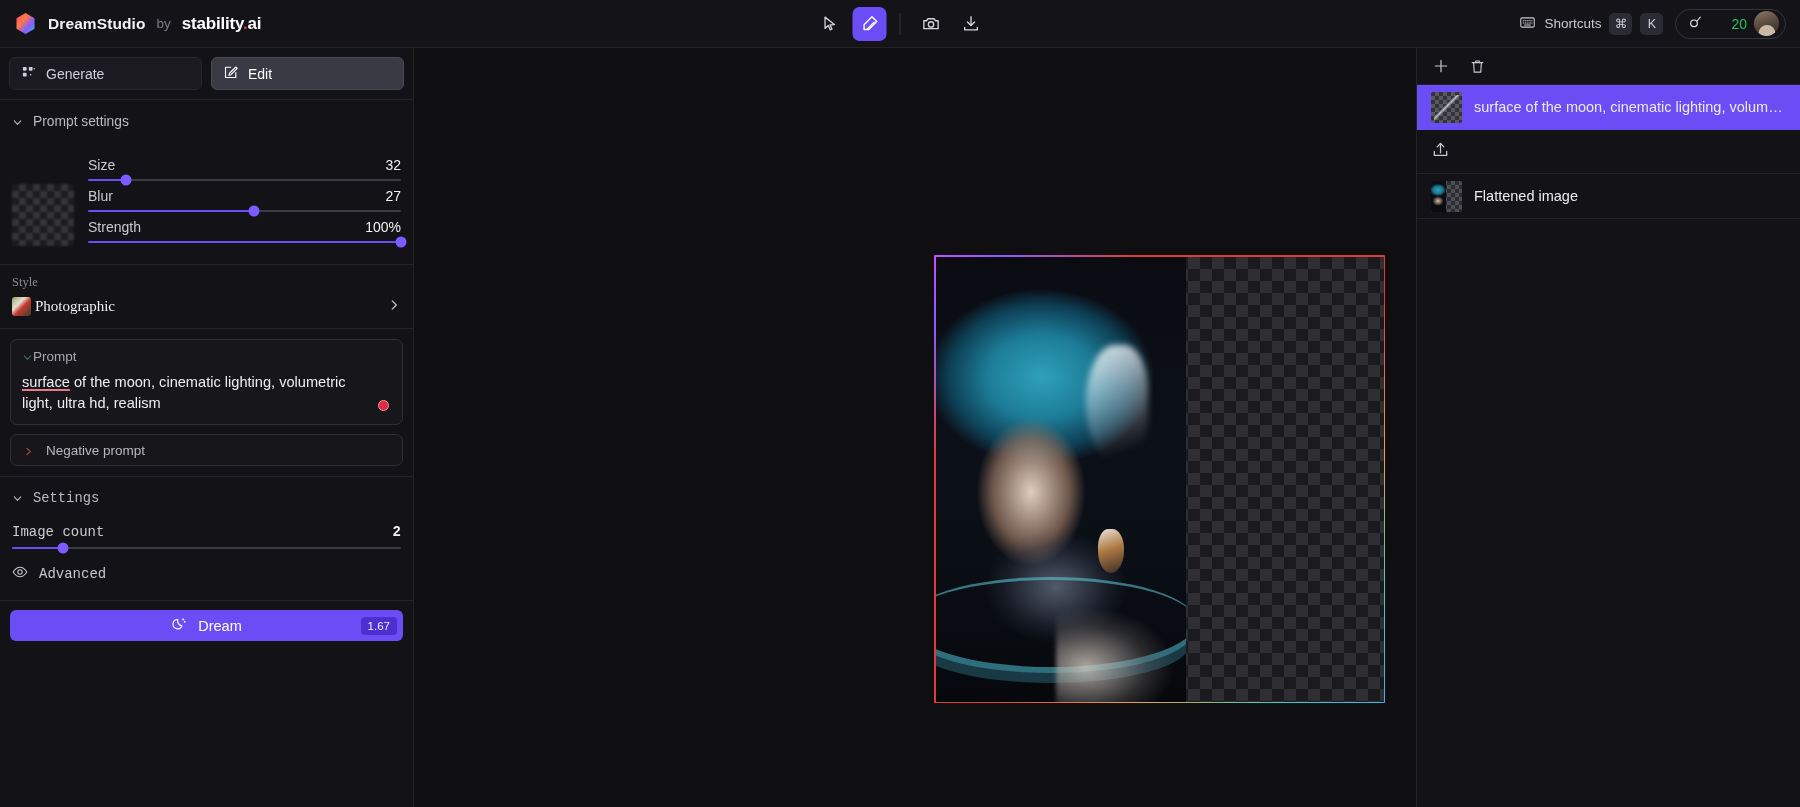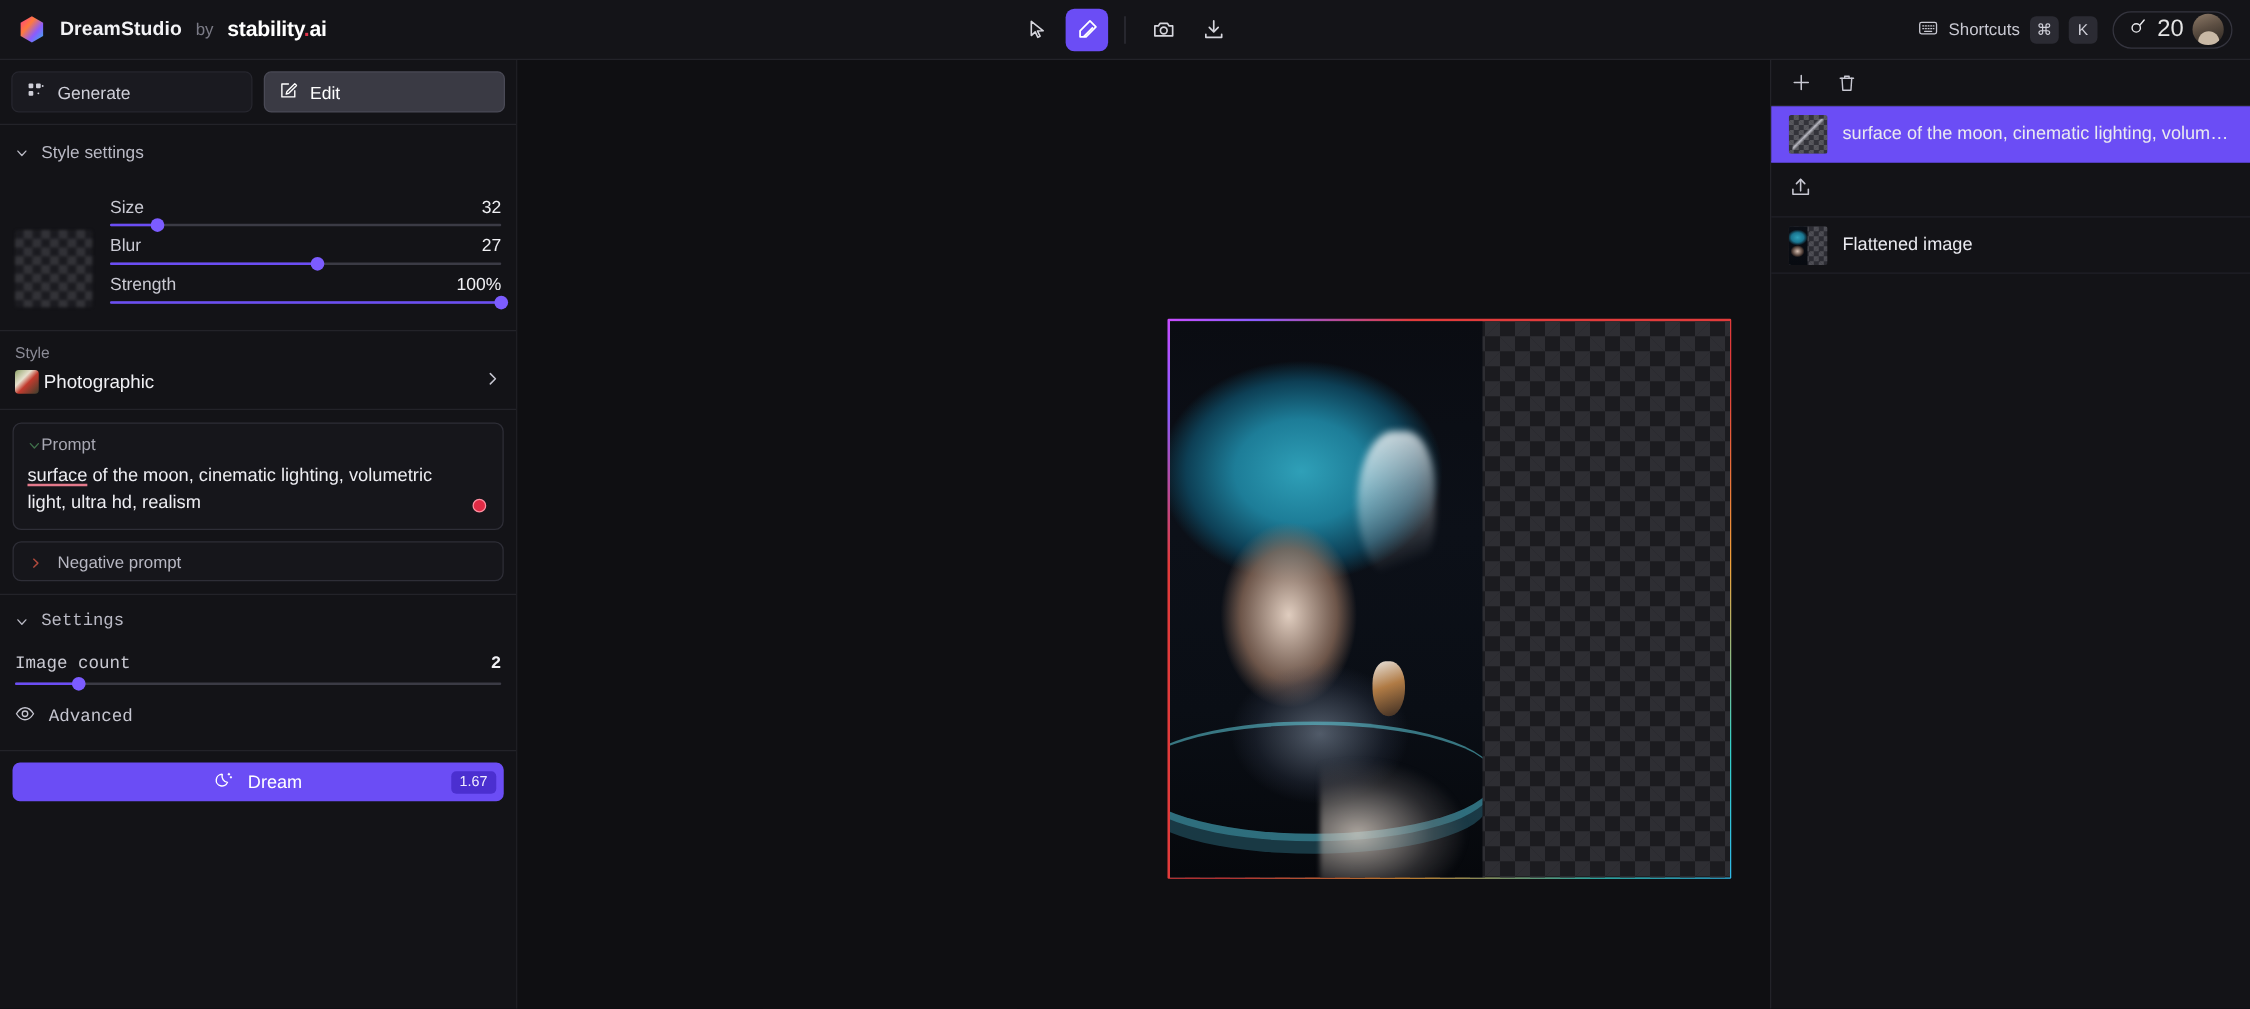--- a/index.html
+++ b/index.html
@@ -47,21 +47,21 @@
     background:#2b2b33; border-radius:5px; min-width:23px; height:22px;
     display:inline-flex; align-items:center; justify-content:center;
     font-size:12.5px; color:#cfcfd8; padding:0 5px;
   }
   .credits-pill {
     display:flex; align-items:center; gap:7px;
     border:1px solid #35353f; border-radius:18px;
     height:30px; padding:0 6px 0 12px;
     cursor:pointer;
   }
-  .credits-num { font-size:19px; color:#e5e5e5; }
+  .credits-num { font-size:14px; color:#22c55e;margin-left:20px; }
   .avatar {
     width:25px; height:25px; border-radius:50%;
     background:linear-gradient(160deg,#8d7a68 0%,#5c4e42 45%,#2a2520 100%);
     position:relative; overflow:hidden; flex:0 0 25px;
   }
   .avatar::after {
     content:""; position:absolute; left:50%; top:55%;
     width:17px; height:17px; border-radius:50% 50% 45% 45%;
     background:#c9b9a6; transform:translate(-50%,0);
   }
@@ -114,21 +114,21 @@
   .slider-value { font-size:14px; color:#f0f0f4; font-weight:400; }
   .track {
     position:relative; height:2px; background:#3b3b45; border-radius:2px; cursor:pointer;
   }
   .track .fill { position:absolute; left:0; top:0; height:2px; background:#6b4df5; border-radius:2px; }
   .track .knob {
     position:absolute; top:50%; width:11px; height:11px; border-radius:50%;
     background:#7c5cff; transform:translate(-50%,-50%);
   }
 
-  .style-section { padding:10px 12px 12px 12px; border-bottom:1px solid #232329; }
+  .style-section { padding:10px 12px 12px 12px; border-bottom:1px solid #232329;font-family:Liberation Serif, serif; }
   .style-label { font-size:12.5px; color:#8b8b96; margin-bottom:7px; }
   .style-row { display:flex; align-items:center; gap:4px; cursor:pointer; }
   .style-thumb {
     width:19px; height:19px; border-radius:3px; flex:0 0 19px;
     background:linear-gradient(135deg,#8fa36a 0%,#e7e1cf 35%,#c23b2e 55%,#3a3f2d 100%);
   }
   .style-name { font-size:15px; color:#f0f0f4; }
   .style-chev { margin-left:auto; color:#c6c6d0; }
 
   .prompt-wrap { padding:10px 10px 0 10px; }
@@ -393,21 +393,21 @@
         </div>
       </div>
 
       <div class="section">
         <div class="section-head">
           <span class="chev">
             <svg width="11" height="11" viewBox="0 0 24 24" fill="none" stroke="currentColor" stroke-width="2.4" stroke-linecap="round" stroke-linejoin="round">
                 <path d="M5 8.5 L12 16 L19 8.5"></path>
               </svg>
           </span>
-          <span>Style settings</span>
+          <span>Prompt settings</span>
         </div>
 
         <div class="eraser-row">
           <div class="checker-preview"></div>
           <div class="sliders">
 
             <div class="slider-block">
               <div class="slider-top">
                 <span class="slider-label">Size</span>
                 <span class="slider-value">32</span>

